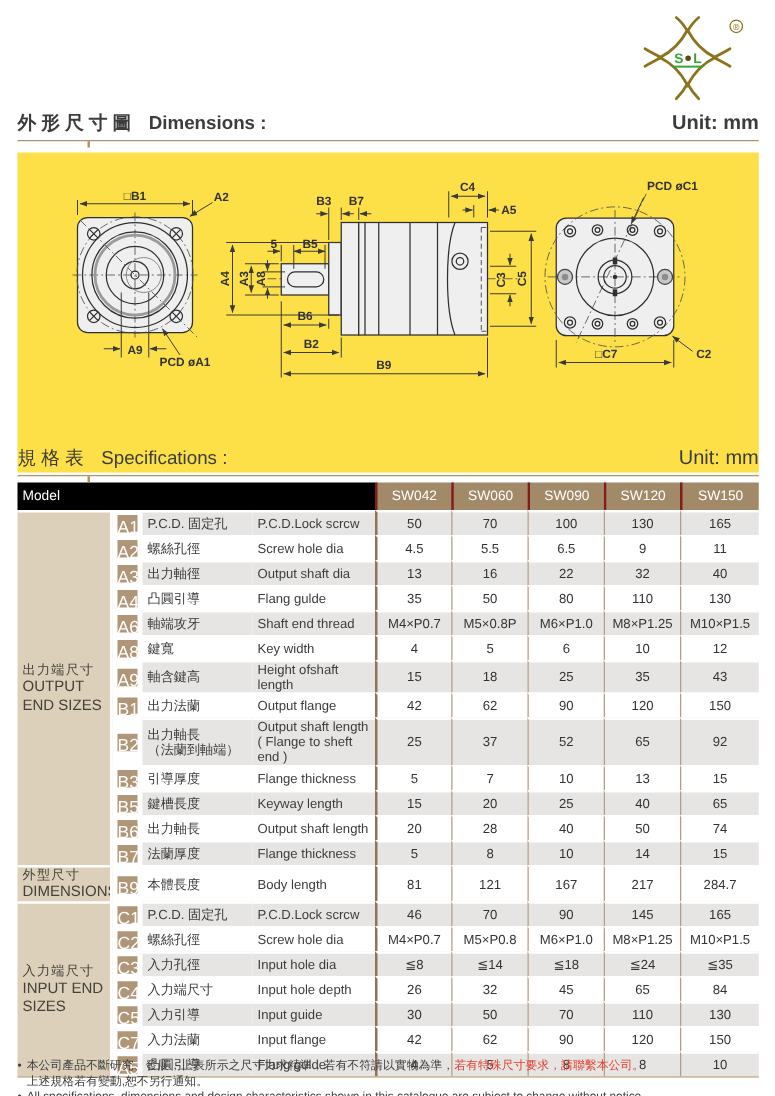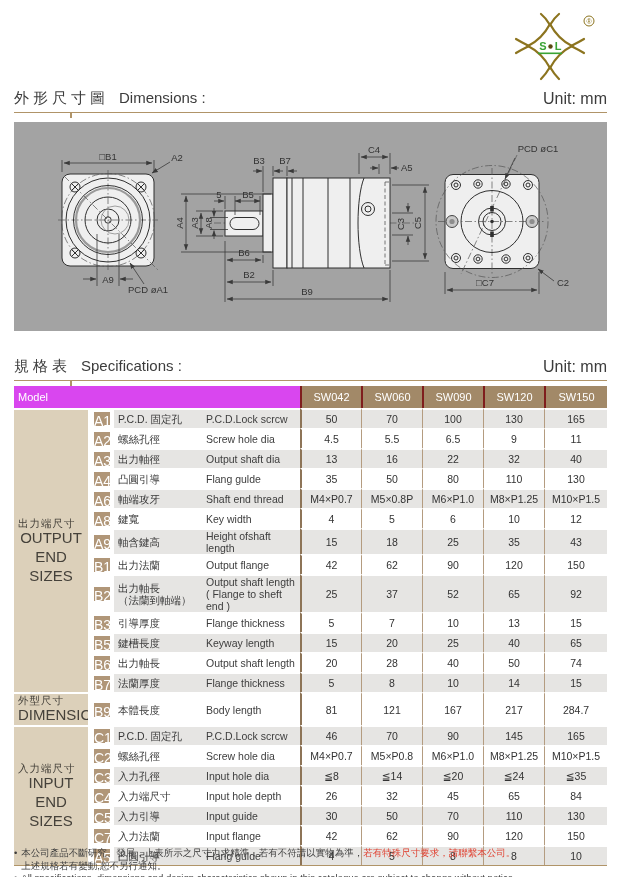--- a/index.html
+++ b/index.html
@@ -10,40 +10,40 @@
   
   .sec{position:absolute;left:14px;width:593px;}
   .sec-head{display:flex;align-items:flex-end;justify-content:space-between;height:22px;}
   .sec-title{display:flex;align-items:baseline;gap:10px;}
   .t-zh{font-size:15px;letter-spacing:4px;color:#3c3c3c;}
   .t-en{font-size:15px;color:#3c3c3c;}
   .unit{font-size:16px;color:#3c3c3c;}
   .rule{position:relative;margin-top:4px;height:2px;border-top:1.5px solid #b09468;}
   .rule .tick{position:absolute;left:56px;top:0;width:1.5px;height:5px;background:#b09468;}
   
-  .figure{margin-top:7px;width:593px;height:209px;background:#a3a3a3;}
+  .figure{margin-top:7px;width:593px;height:256px;background:#fde047;}
   .figure svg{display:block;}
   .dline{stroke:#3a3a3a;stroke-width:0.8;fill:none;}
   .shape{stroke:#2f2f2f;stroke-width:1;fill:#efefef;}
   .shapeN{stroke:#2f2f2f;stroke-width:1;fill:none;}
   .grayring{stroke:#9a9a9a;stroke-width:2.2;fill:none;}
   .cline{stroke:#555;stroke-width:0.7;fill:none;stroke-dasharray:7 2.5 1.5 2.5;}
   .dashed{stroke:#555;stroke-width:0.8;fill:none;stroke-dasharray:4 2.5;}
   .dimtxt{font-size:9.5px;fill:#333;}
   
   table.spec{width:593px;border-collapse:separate;border-spacing:0;table-layout:fixed;
              margin-top:3px;border-bottom:1.5px solid #b09468;}
   table.spec th,table.spec td{padding:0 4px;font-weight:normal;overflow:hidden;}
-  th.model-head{background:#d946ef;color:#fff;text-align:left;font-size:11px;height:22px;padding-left:8px;}
+  th.model-head{background:#000000;color:#fff;text-align:left;font-size:11px;height:22px;padding-left:8px;}
   th.model-col{background:#a28968;color:#fff;font-size:11px;height:22px;text-align:center;border-left:2px solid #7f1d1d;}
   td{border-top:2px solid #fff;font-size:10.5px;height:18px;line-height:1.15;vertical-align:middle;}
   tr.tall td{height:31px;}
   td.group-cell{background:#dcd0ba;color:#45413a;vertical-align:middle;padding-left:6px;border-right:2px solid #fff;}
   .g-zh{font-size:10.5px;letter-spacing:1px;}
-  .g-en{font-size:15px;line-height:1.25;text-align:center;}
+  .g-en{font-size:12px;line-height:1.25;}
   td.code-cell{background:#fff;padding:0;text-align:center;}
   td .badge{display:block;margin:0 auto;width:100%;height:14px;line-height:18px;background:#b09678;color:#fff;font-size:14px;}
   td.zh-cell{white-space:pre-line;padding-left:6px;}
   td.en-cell{white-space:pre-line;color:#3d3d3d;}
   td.val-cell{text-align:center;border-left:1px solid #b49c80;color:#333;}
   td.val-cell.first{border-left:2px solid #8d7457;}
   td.stripe{background:#e6e5e3;}
   
   .notes{position:absolute;left:14px;top:847px;width:598px;font-size:9.5px;line-height:1.32;color:#3d3d3d;}
   .note-item{display:flex;gap:4px;}
@@ -70,21 +70,21 @@
       </g>
       <circle cx="87" cy="11" r="5" fill="none" stroke="#8c741f" stroke-width="1"></circle>
       <text x="87" y="14" text-anchor="middle" font-size="7" fill="#8c741f">®</text>
       <text x="41" y="40" text-anchor="middle" font-size="11" font-weight="bold" fill="#3aa335">S</text>
       <circle cx="48.5" cy="36.5" r="2.2" fill="#5a4a10"></circle>
       <text x="56" y="40" text-anchor="middle" font-size="11" font-weight="bold" fill="#3aa335">L</text>
       <rect x="36" y="42.5" width="24" height="1.6" fill="#3aa335"></rect>
     </svg>
   </div>
 
-  <div class="sec" style="top:86px;">
+  <div class="sec" style="top:86px;font-weight:bold;">
     <div class="sec-head">
       <div class="sec-title">
         <span class="t-zh">外形尺寸圖</span>
         <span class="t-en">Dimensions :</span>
       </div>
       <span class="unit">Unit: mm</span>
     </div>
     <div class="rule">
         <i class="tick"></i>
       </div>
@@ -517,21 +517,21 @@
             <td class="val-cell">M10×P1.5</td>
           </tr>
           <tr>
             <td class="code-cell">
               <span class="badge">C3</span>
             </td>
             <td class="zh-cell stripe">入力孔徑</td>
             <td class="en-cell stripe">Input hole dia</td>
             <td class="val-cell stripe first">≦8</td>
             <td class="val-cell stripe">≦14</td>
-            <td class="val-cell stripe">≦20</td>
+            <td class="val-cell stripe">≦18</td>
             <td class="val-cell stripe">≦24</td>
             <td class="val-cell stripe">≦35</td>
           </tr>
           <tr>
             <td class="code-cell">
               <span class="badge">C4</span>
             </td>
             <td class="zh-cell">入力端尺寸</td>
             <td class="en-cell">Input hole depth</td>
             <td class="val-cell first">26</td>

